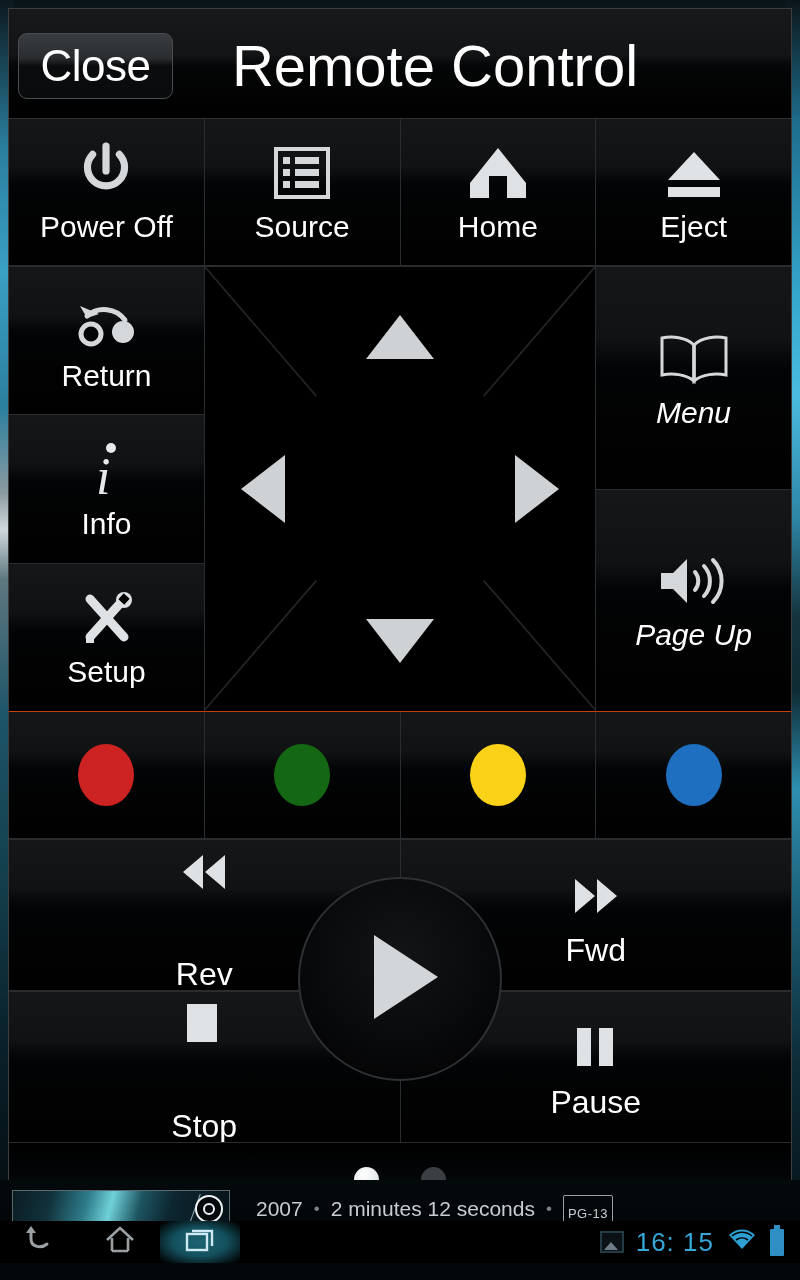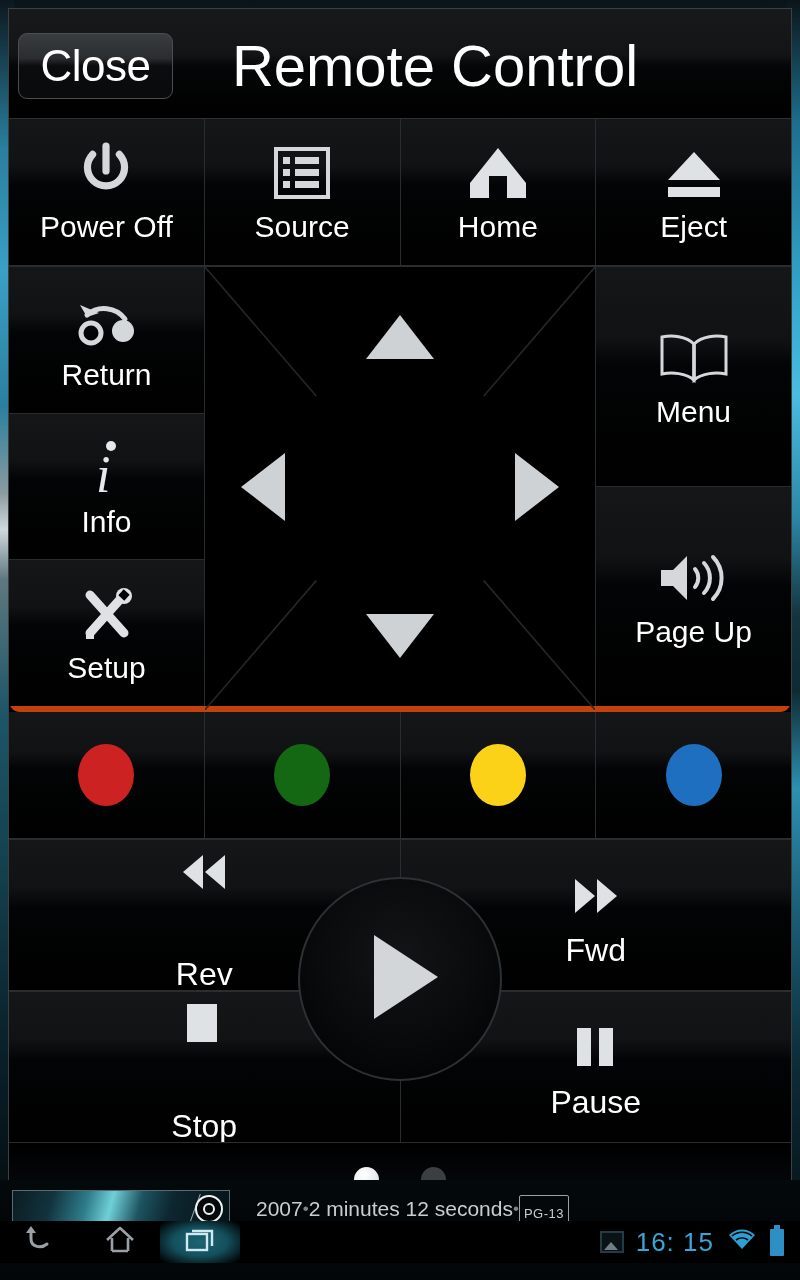--- a/index.html
+++ b/index.html
@@ -118,32 +118,31 @@
     flex: 0 0 148px;
     border-bottom: 1px solid #2a2d30;
   }
   #row-top .cell { flex: 1 1 0; }
 
   
   #row-mid {
     display: flex;
     height: 445px;
     flex: 0 0 445px;
-    border-bottom: 6px solid #c2410c;
-    border-radius: 11px;
+    border-bottom: 1px solid #c2410c;
   }
   .side-col {
     width: 196px;
     flex: 0 0 196px;
     display: flex;
     flex-direction: column;
   }
   .side-col .cell { flex: 1 1 0; border-right: none; }
   .side-col.left .cell { border-right: 1px solid #2a2d30; }
-  .side-col.right .cell { border-left: 1px solid #2a2d30; border-right: none; }
+  .side-col.right .cell { border-left: 1px solid #2a2d30; border-right: none; font-style: italic; }
   .side-col .cell:last-child { border-bottom: none; }
 
   
   #dpad {
     position: relative;
     flex: 1 1 0;
     background: #000;
   }
   #dpad .diag {
     position: absolute;
@@ -282,20 +281,21 @@
   }
   #thumb .slash {
     position: absolute; right: 34px; top: 2px;
     width: 1px; height: 34px;
     background: #8fa2a8;
     transform: rotate(20deg);
   }
   #meta {
     display: flex;
     align-items: center;
+    gap: 11px;
     margin-left: 26px;
     color: #c9cdd0;
     font-size: 21px;
   }
   #meta .sep { color: #7d8589; font-size: 17px; }
   #rating {
     border: 1px solid #9aa0a4;
     border-radius: 2px;
     color: #c9cdd0;
     font-size: 13px;

